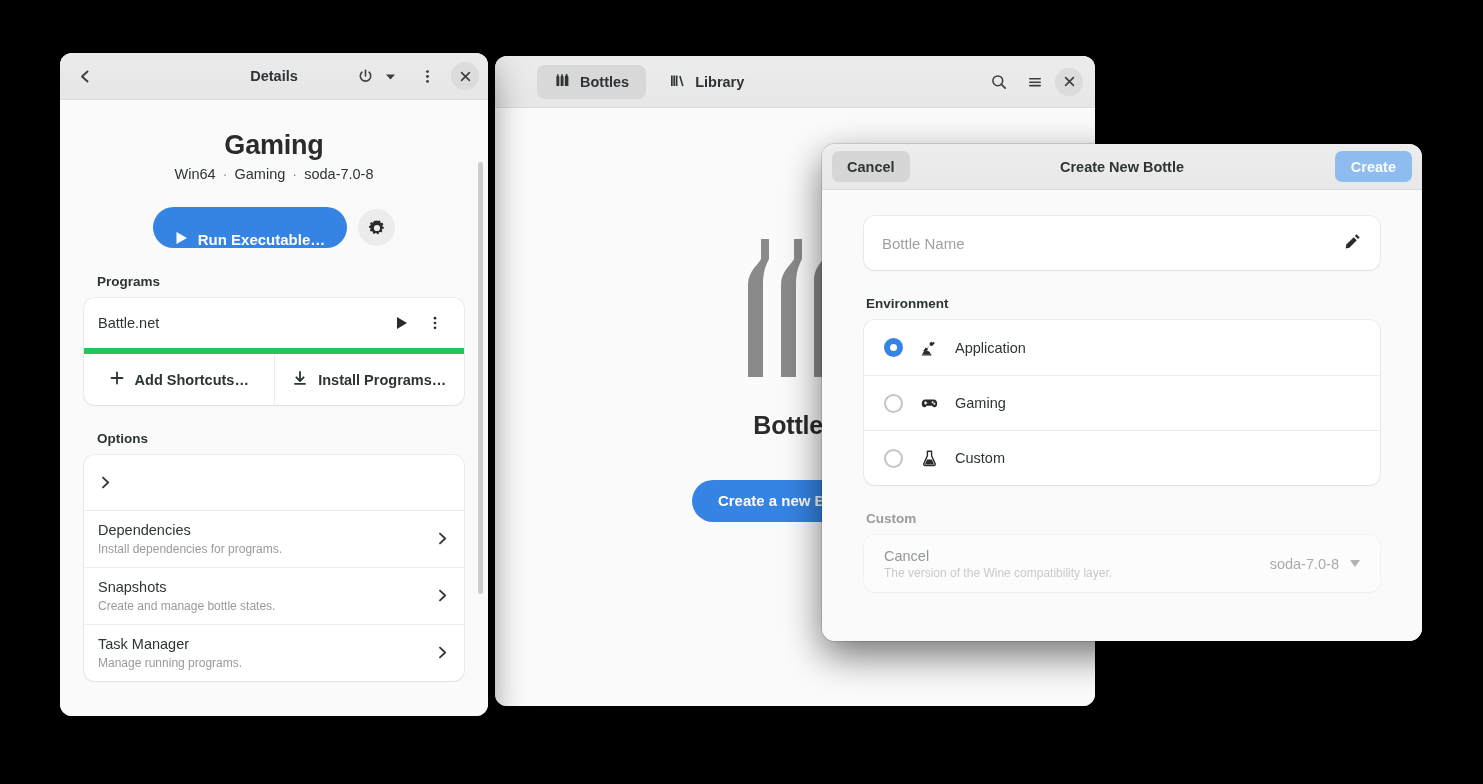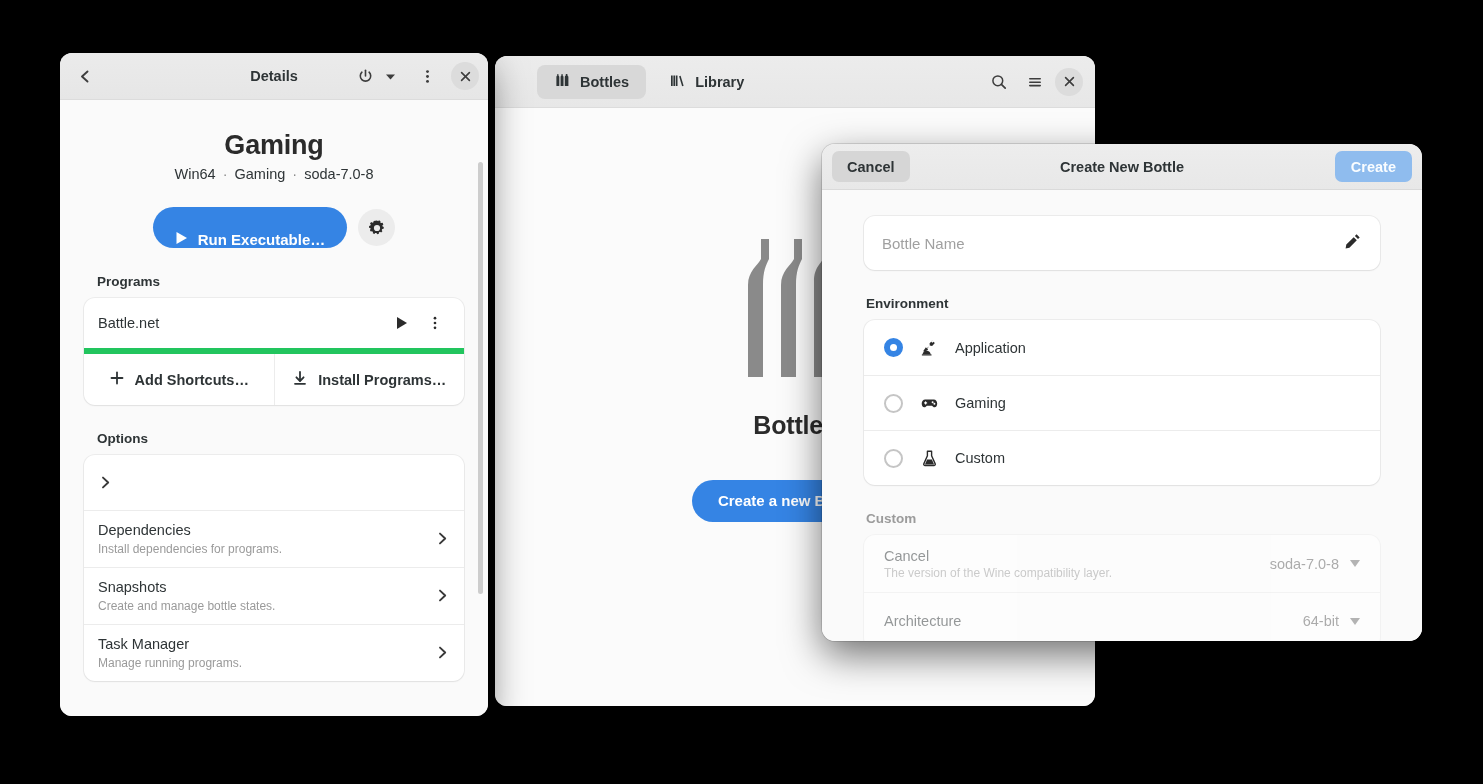--- a/index.html
+++ b/index.html
@@ -505,27 +505,18 @@
         <div class="cust-row">
           <div class="cust-text">
             <div class="cust-title">Cancel</div>
             <div class="cust-desc">The version of the Wine compatibility layer.</div>
           </div>
           <div class="cust-value">
             <span>soda-7.0-8</span>
             <span class="tri-down"></span>
           </div>
         </div>
-        <div class="cust-row">
-          <div class="cust-text">
-            <div class="cust-title">Architecture</div>
-          </div>
-          <div class="cust-value">
-            <span>64-bit</span>
-            <span class="tri-down"></span>
-          </div>
-        </div>
       </div>
 
     </div>
   </div>
 
 </div>
 
 </body></html>

